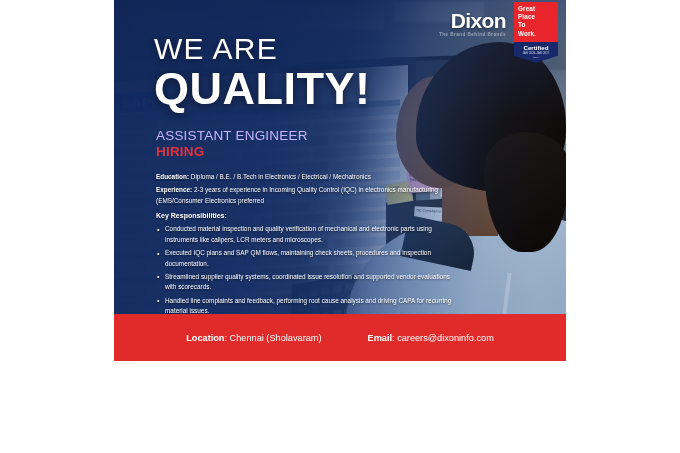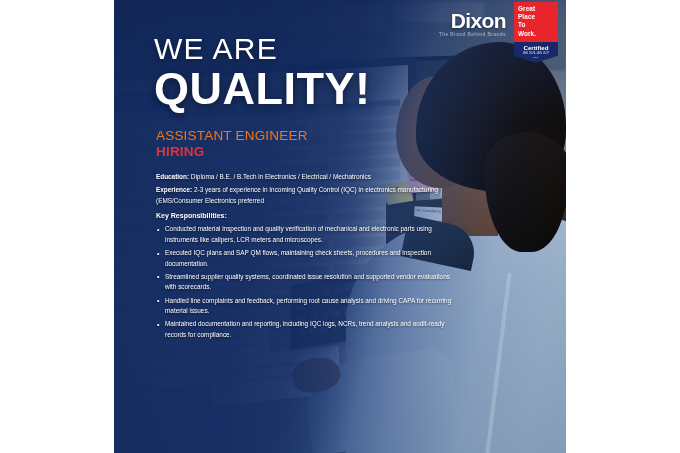--- a/index.html
+++ b/index.html
@@ -10,21 +10,21 @@
     background: #ffffff;
     font-family: "Liberation Sans", sans-serif;
     overflow: hidden;
   }
 
   #poster {
     position: absolute;
     left: 114px;
     top: 0px;
     width: 452px;
-    height: 453px;
+    height: 361px;
     overflow: hidden;
     background: #1c3668;
   }
 
   
   .photo-layer { position: absolute; inset: 0; overflow: hidden; }
 
   
   .bg-wall {
     position: absolute; inset: 0;
@@ -258,21 +258,21 @@
   }
   .hiring {
     color: #ffffff; font-size: 45px; font-weight: bold;
     letter-spacing: .5px; line-height: 1.02; margin-top: 2px;
     text-shadow: 0 2px 8px rgba(0,0,0,.5);
   }
 
   
   .role { position: absolute; left: 42px; top: 128px; line-height: 1.18; }
   .role-line1 {
-    color: #f97316; font-size: 13.5px; font-weight: normal; letter-spacing: .2px;
+    color: #c4b5fd; font-size: 13.5px; font-weight: normal; letter-spacing: .2px;
   }
   .role-line2 {
     color: #e2323c; font-size: 13.5px; font-weight: bold; letter-spacing: .2px;
   }
 
   
   .body-copy {
     position: absolute; left: 42px; top: 172px; width: 300px;
     color: #ffffff; font-size: 6.4px; line-height: 1.62;
     text-shadow: 0 1px 2px rgba(0,0,0,.55);
@@ -426,14 +426,22 @@
 
     <ul class="resp">
       <li>Conducted material inspection and quality verification of mechanical and electronic parts using instruments like calipers, LCR meters and microscopes.</li>
       <li>Executed IQC plans and SAP QM flows, maintaining check sheets, procedures and inspection documentation.</li>
       <li>Streamlined supplier quality systems, coordinated issue resolution and supported vendor evaluations with scorecards.</li>
       <li>Handled line complaints and feedback, performing root cause analysis and driving CAPA for recurring material issues.</li>
       <li>Maintained documentation and reporting, including IQC logs, NCRs, trend analysis and audit-ready records for compliance.</li>
     </ul>
   </div>
 
+  <div class="footer">
+    <div class="foot-item">
+      <b>Location</b><span>: Chennai (Sholavaram)</span>
+    </div>
+    <div class="foot-item">
+      <b>Email</b><span>: careers@dixoninfo.com</span>
+    </div>
+  </div>
 
 </div>
 
 </body></html>

